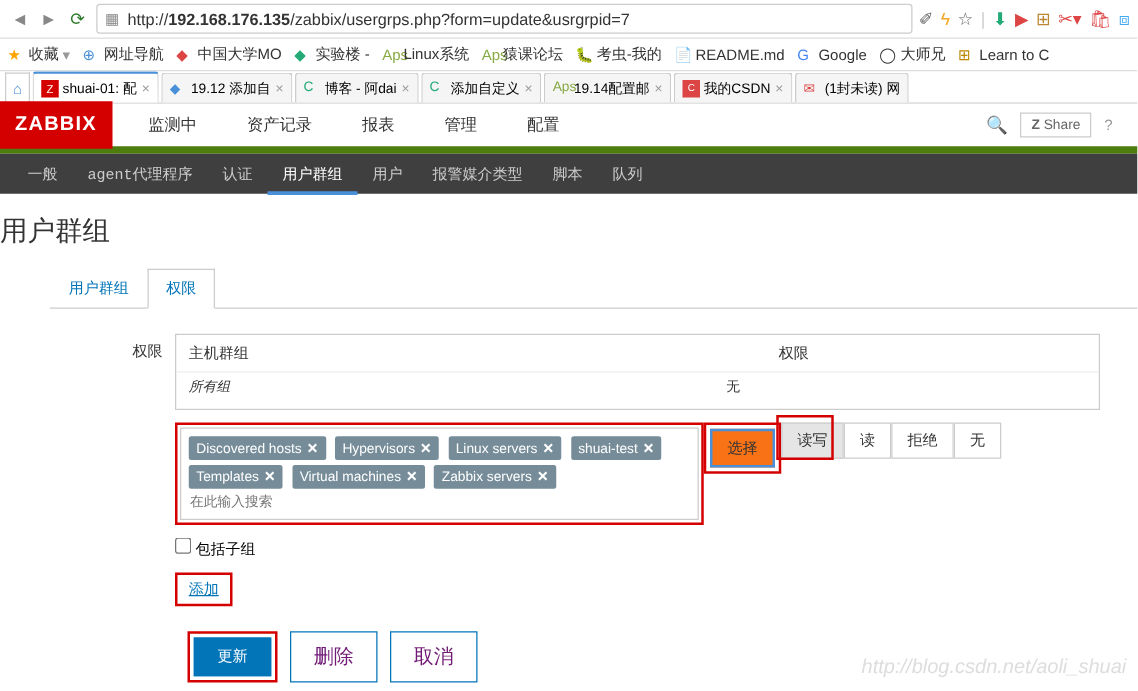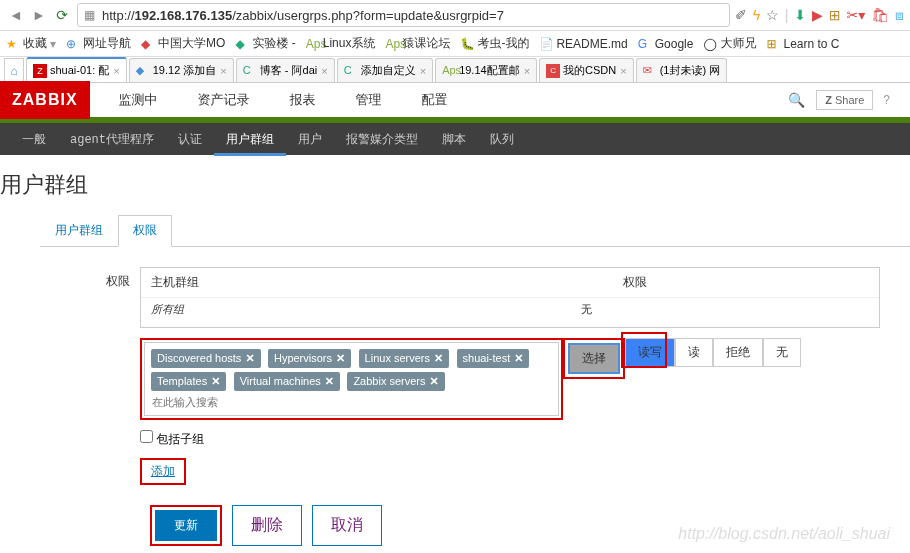--- a/index.html
+++ b/index.html
@@ -61,29 +61,29 @@
 .perm-row1 .col1 { width: 430px; font-style: italic; color: #333; }
 .perm-row1 .col2 { color: #333; }
 
 .tags-box { border: 1px solid #ccc; padding: 4px; width: 415px; min-height: 70px; }
 .tag { display: inline-block; background: #768d99; color: #fff; padding: 3px 6px; margin: 2px; font-size: 11px; border-radius: 2px; }
 .tag .x { margin-left: 4px; font-weight: bold; }
 .tags-input { border: none; outline: none; padding: 3px; width: 100%; font-size: 11px; color: #999; }
 
 .btn-group { display: flex; gap: 0; }
 .btn { border: 1px solid #ccc; padding: 5px 12px; font-size: 12px; background: #fff; color: #333; }
-.btn.dark { background: #3b82f6; }
-.btn.sel { border: 2px solid #4a90d9; background: #a3a3a3; }
+.btn.dark { background: #e5e5e5; }
+.btn.sel { border: 2px solid #4a90d9; background: #f97316; }
 .link-btn { color: #0275b8; padding: 3px; text-decoration: underline; font-size: 12px; }
 
 .action-btns { display: flex; gap: 10px; margin-top: 20px; margin-left: 110px; }
 .btn-primary { background: #0275b8; color: #fff; border: 1px solid #0275b8; padding: 6px 18px; font-size: 12px; }
 .btn-secondary { background: #fff; color: #701a75; border: 1px solid #0275b8; padding: 6px 18px; font-size: 16px; }
 
-.watermark { position: absolute; bottom: 10px; right: 20px; color: #ddd; font-style: italic; font-size: 16px; }
+.watermark { position: absolute; bottom: 10px; right: 9px; color: #ddd; font-style: italic; font-size: 16px; }
 
 .red-outline-1 { border: 2px solid #d40000; padding: 0px; }
 </style>
 </head>
 <body>
 
 <div class="browser-bar">
   <div class="nav-btns">
     <span class="nav-btn">◄</span>
     <span class="nav-btn">►</span>

